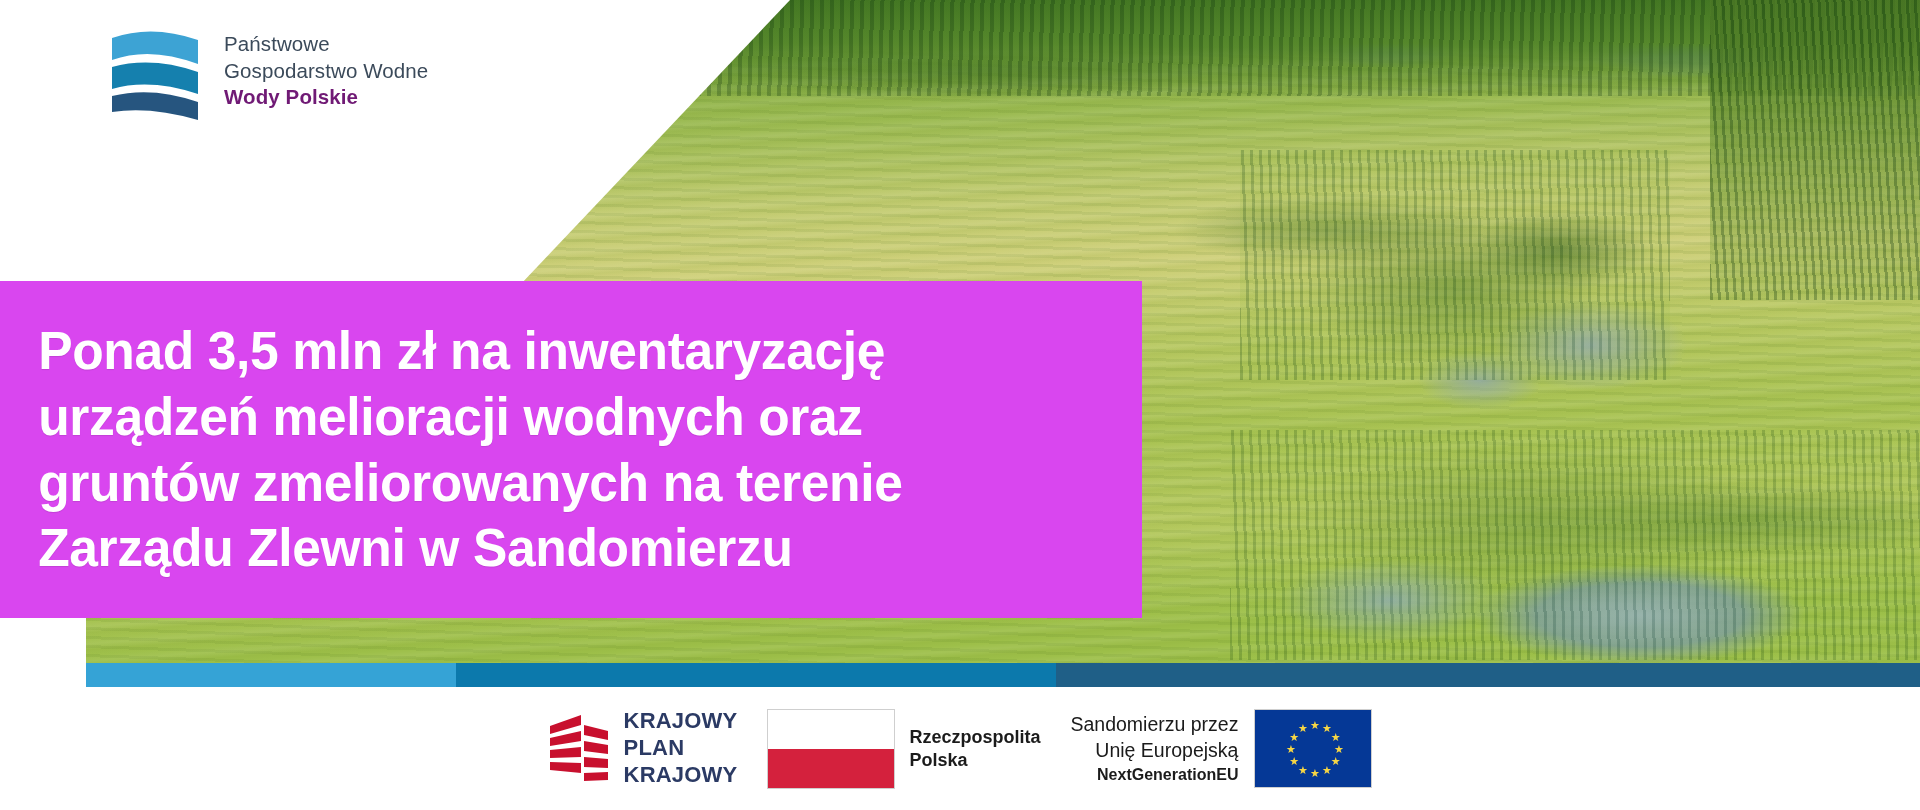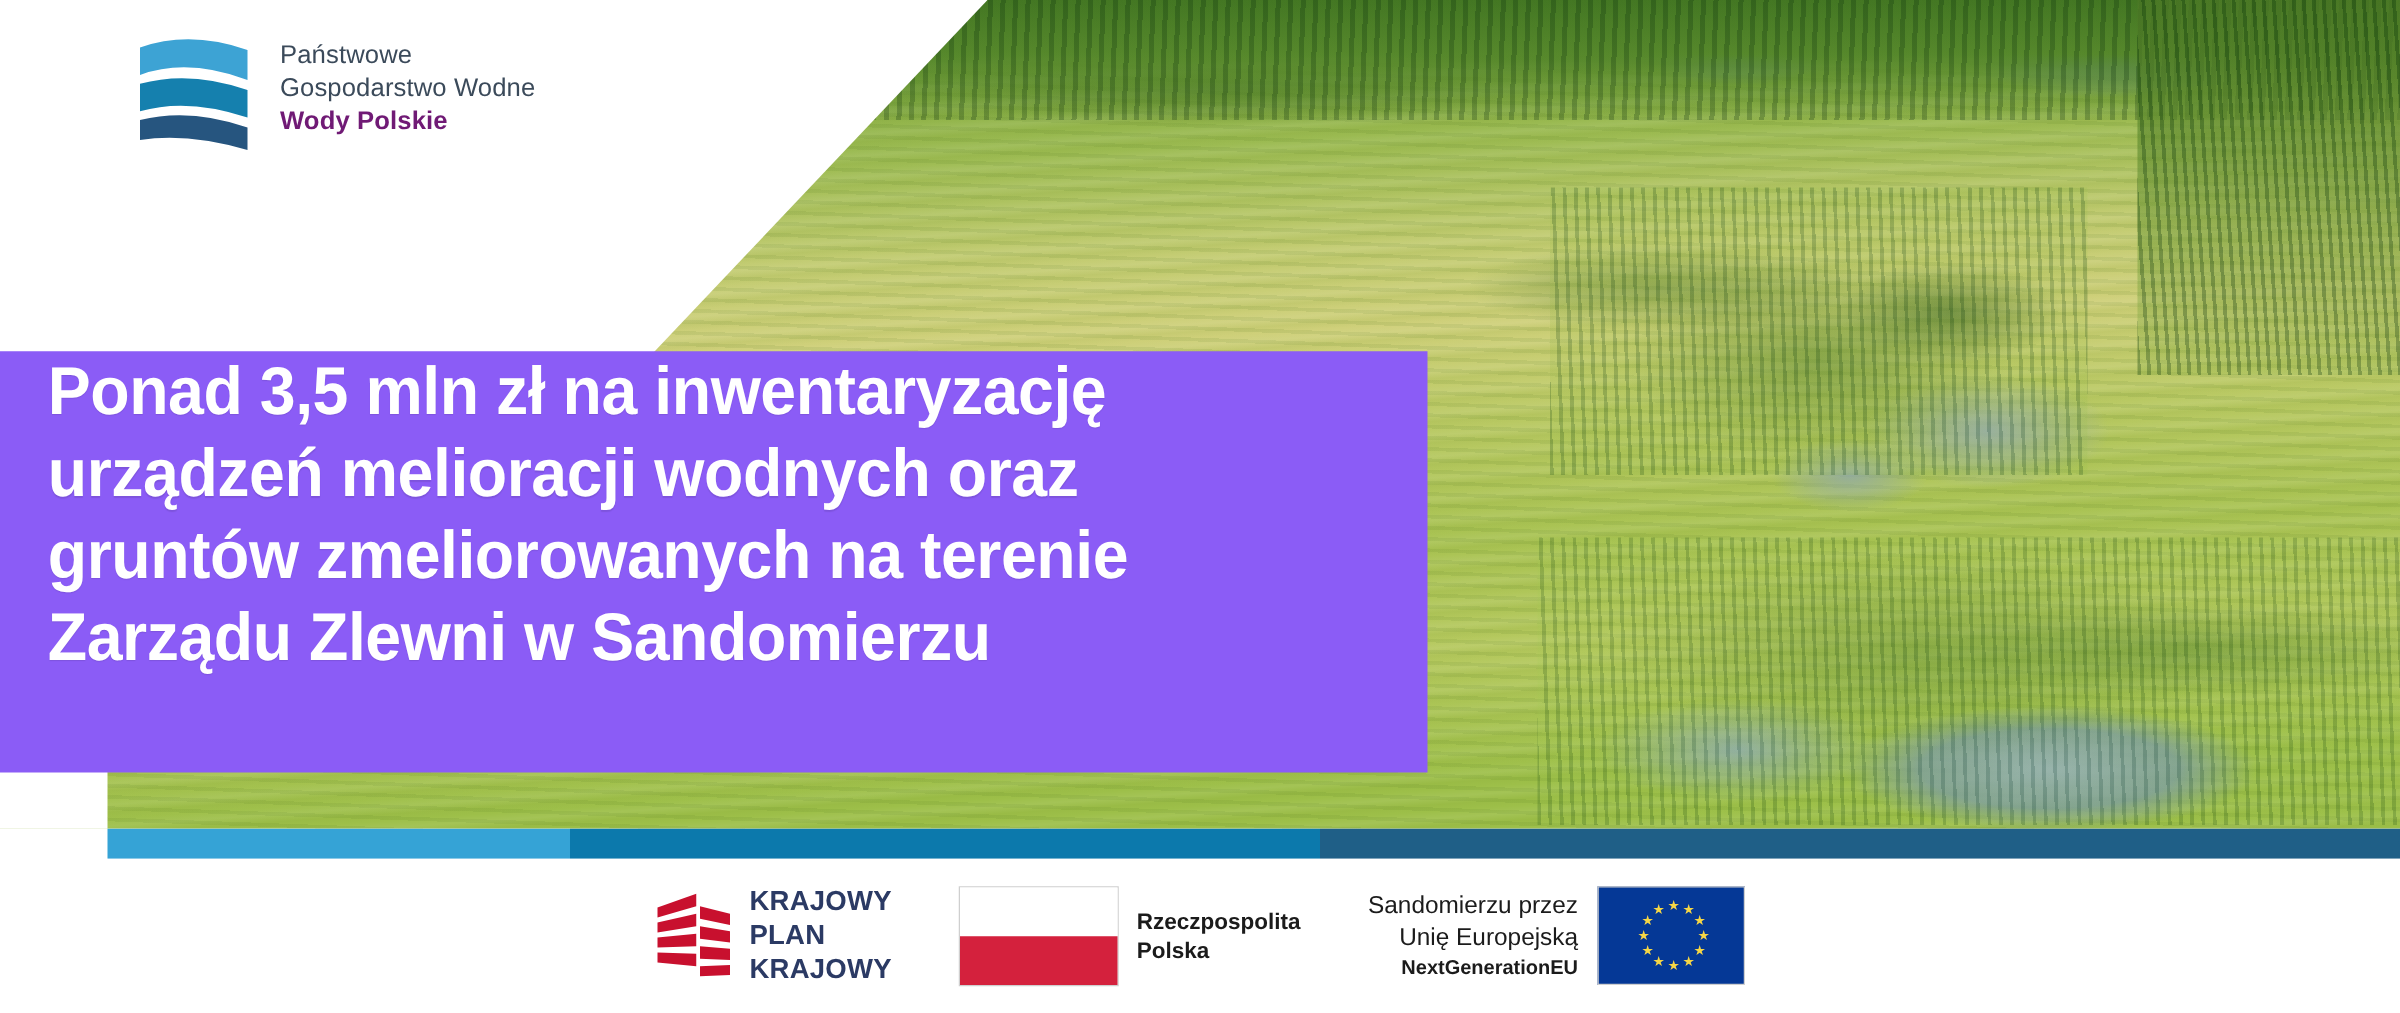--- a/index.html
+++ b/index.html
@@ -126,22 +126,22 @@
     font-family: "Liberation Sans", sans-serif;
     font-size: 20.5px; color: #3b4a5a; letter-spacing: .1px; white-space: nowrap;
   }
   .logo-line.bold { font-weight: bold; color: #701a75; }
 
   
   .headline-box {
     position: absolute;
     left: 0; top: 281px;
     width: 1142px; height: 337px;
-    background: #8b5cf6;
-    display: flex; 
+    background: #d946ef;
+    display: flex; align-items: center;
   }
   .headline {
     padding-left: 40px; padding-right: 20px;
     color: #ffffff;
     font-family: "Liberation Sans Narrow", "Liberation Sans", sans-serif;
     font-weight: bold;
     font-size: 54px;
     line-height: 1.215;
     letter-spacing: -0.4px;
     transform: scaleX(0.955);
@@ -160,21 +160,21 @@
   .tri-seg.s1 { width: 370px; background: #35a3d6; }
   .tri-seg.s2 { width: 600px; background: #0c79ac; }
   .tri-seg.s3 { flex: 1;     background: #1f5f87; }
 
   
   .footer {
     position: absolute; left: 0; top: 687px;
     width: 1920px; height: 123px;
     background: #ffffff;
     display: flex; align-items: center; justify-content: center;
-    gap: 54px;
+    gap: 30px;
   }
   .f-item { display: flex; align-items: center; }
 
   
   .kpo { gap: 14px; }
   .kpo-mark { width: 62px; height: 72px; }
   .kpo-text {
     font-family: "Liberation Sans", sans-serif;
     font-weight: bold; font-size: 22px; line-height: 1.22;
     color: #2b3a64; letter-spacing: .2px;

